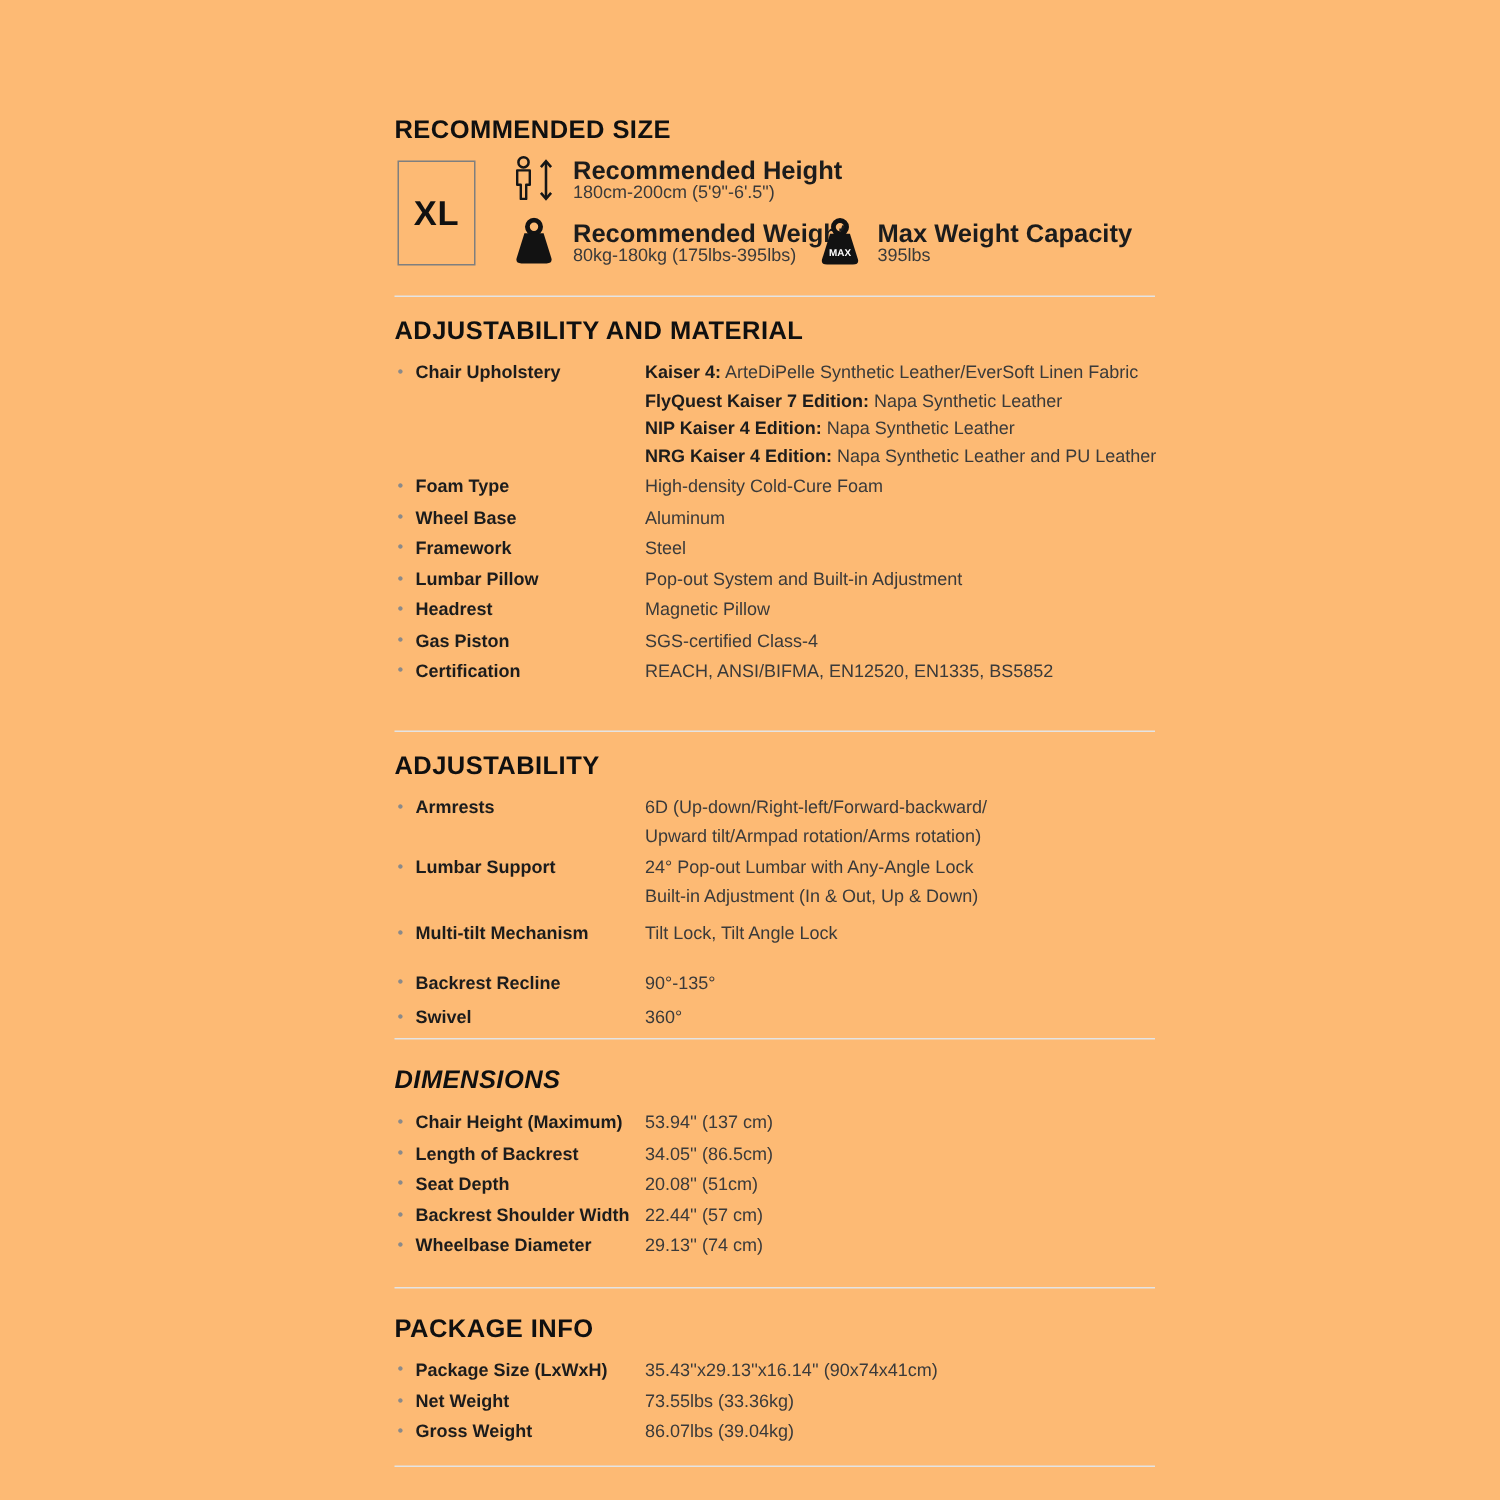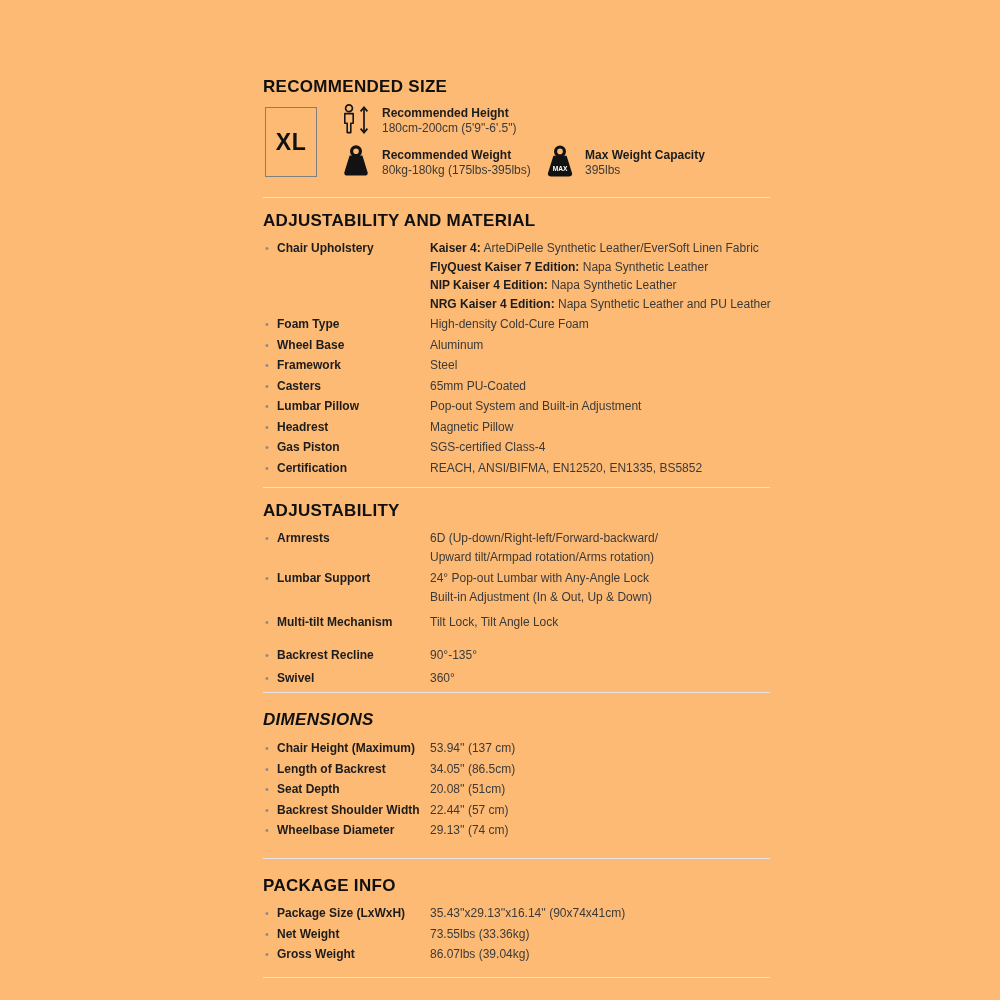--- a/index.html
+++ b/index.html
@@ -29,21 +29,21 @@
   .xl-box span { font-size:23px; font-weight:700; color:#111; letter-spacing:0.5px; }
 
   .size-item { position:absolute; display:flex; align-items:flex-start; }
   #item-height { left:339px; top:103px; }
   #item-weight { left:341px; top:145px; }
   #item-max    { left:544px; top:145px; }
   .size-icon { flex-shrink:0; }
   .size-text { margin-left:11px; }
   #item-height .size-text { margin-left:7px; }
   #item-max .size-text { margin-left:9px; }
-  .size-label { font-size:12px; font-weight:700; color:#1c1c1c; line-height:15px; padding-top:3px; }
+  .size-label { font-size:17px; font-weight:700; color:#1c1c1c; line-height:15px; padding-top:3px; }
   .size-value { font-size:12px; color:#3a3a3a; line-height:15px; }
 
   
   .rows { position:absolute; left:263px; width:512px; }
   #rows-construction { top:239px; }
   #rows-adjustability { top:529px; }
   #rows-dimensions { top:739px; }
   #rows-package { top:904px; }
 
   .spec-row { display:flex; margin-bottom:2px; }
@@ -140,26 +140,20 @@
           <div class="value-line"><span>Aluminum</span></div>
         </div>
       </div>
       <div class="spec-row">
         <div class="spec-label">Framework</div>
         <div class="spec-value">
           <div class="value-line"><span>Steel</span></div>
         </div>
       </div>
       <div class="spec-row">
-        <div class="spec-label">Casters</div>
-        <div class="spec-value">
-          <div class="value-line"><span>65mm PU-Coated</span></div>
-        </div>
-      </div>
-      <div class="spec-row">
         <div class="spec-label">Lumbar Pillow</div>
         <div class="spec-value">
           <div class="value-line"><span>Pop-out System and Built-in Adjustment</span></div>
         </div>
       </div>
       <div class="spec-row">
         <div class="spec-label">Headrest</div>
         <div class="spec-value">
           <div class="value-line"><span>Magnetic Pillow</span></div>
         </div>

